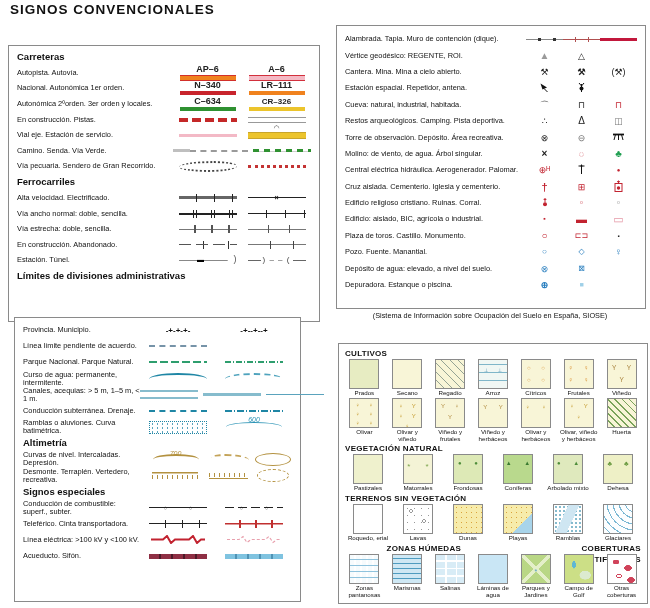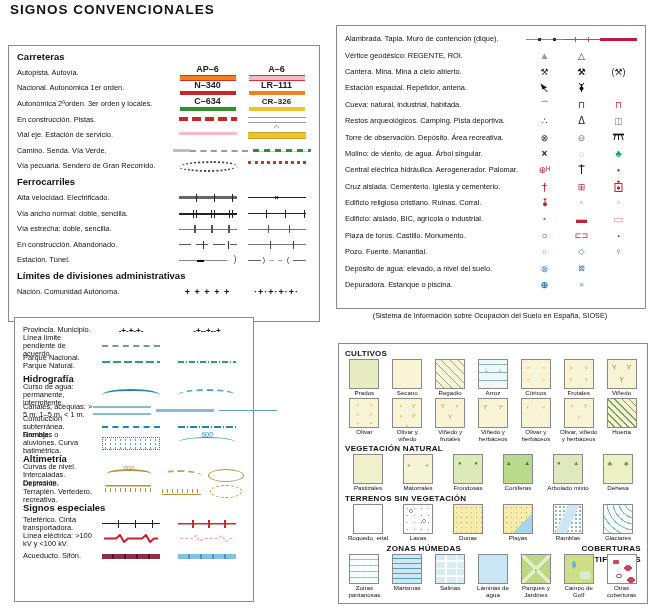--- a/index.html
+++ b/index.html
@@ -1,32 +1,32 @@
 <!DOCTYPE html>
 <html><head>
 <meta charset="utf-8">
 <style>
   html,body{margin:0;padding:0;background:#fff;}
   body{width:650px;height:608px;position:relative;font-family:"Liberation Sans",sans-serif;color:#111;overflow:hidden;}
   .panel{position:absolute;border:1px solid #8a8a8a;box-sizing:border-box;background:#fff;}
   #title-main{position:absolute;left:10px;top:2px;width:310px;font-size:13.5px;font-weight:bold;letter-spacing:1px;}
   #panel-roads{left:8px;top:25px;width:312px;height:277px;padding:3px 8px;margin-top:20px;}
   #panel-symbols{left:336px;top:25px;width:310px;height:284px;padding:5px 8px;}
-  #panel-hydro{left:14px;top:317px;width:240px;height:285px;padding:4px 8px;}
+  #panel-hydro{left:14px;top:317px;width:287px;height:285px;padding:4px 8px;}
   #lc-head{position:absolute;left:330px;top:310px;width:320px;text-align:center;}
   #lc-title{font-size:13px;font-weight:bold;letter-spacing:.5px;}
   #lc-sub{font-size:7.3px;margin-top:1px;}
   #panel-land{left:338px;top:343px;width:310px;height:261px;padding:3px 6px;}
 
   .sec-head{font-size:9.5px;font-weight:bold;height:16px;line-height:16px;}
   .row{display:flex;align-items:center;height:15.6px;}
   #panel-symbols .row{height:16.4px;}
   #panel-hydro .row{height:16.2px;}
   .row .lbl{flex:1;font-size:7.4px;line-height:8px;}
-  .syms{display:flex;align-items:flex-start;}
+  .syms{display:flex;align-items:center;}
   #panel-roads .syms{width:138px;}
   #panel-hydro .syms{width:152px;}
   .cell{flex:1;display:flex;align-items:center;justify-content:center;position:relative;min-width:0;}
   #panel-symbols .cell{flex:none;width:37px;}
   .duo{display:flex;flex:1;gap:5px;align-items:center;}
   .duo>.cell{flex:1;}
 
   .shield{width:56px;text-align:center;}
   .shield .sh-text{font-size:9px;font-weight:bold;line-height:9px;color:#222;}
   .shield .sh-bar{height:4px;margin-top:1px;}
@@ -333,31 +333,20 @@
           </div>
         </div>
         <div class="cell">
           <div class="line rl-tunel">
             <span class="ovl ">) – – (</span>
           </div>
         </div>
       </div>
     </div>
     <div class="sec-head">Límites de divisiones administrativas</div>
-    <div class="row">
-      <div class="lbl">Nación. Comunidad Autónoma.</div>
-      <div class="syms">
-        <div class="cell">
-          <span class="lim">+ + + + +</span>
-        </div>
-        <div class="cell">
-          <span class="lim">·+·+·+·+·</span>
-        </div>
-      </div>
-    </div>
   </div>
 <div id="panel-symbols" class="panel">
     <div class="row">
       <div class="lbl">Alambrada. Tapia. Muro de contención (dique).</div>
       <div class="cell">
         <div class="line ln-alamb"></div>
       </div>
       <div class="cell">
         <div class="line ln-tapia"></div>
       </div>
@@ -599,21 +588,20 @@
       <div class="lbl">Parque Nacional. Parque Natural.</div>
       <div class="syms">
         <div class="cell">
           <div class="line ln-pnac"></div>
         </div>
         <div class="cell">
           <div class="line ln-pnat"></div>
         </div>
       </div>
     </div>
-    <div class="sec-head">Hidrografía</div>
     <div class="row">
       <div class="lbl">Curso de agua: permanente, intermitente.</div>
       <div class="syms">
         <div class="cell">
           <div class="line hy-perm"></div>
         </div>
         <div class="cell">
           <div class="line hy-inter"></div>
         </div>
       </div>
@@ -687,20 +675,35 @@
           <div class="cell">
             <div class="line al-terra"></div>
           </div>
           <div class="cell">
             <div class="line al-vert"></div>
           </div>
         </div>
       </div>
     </div>
     <div class="sec-head">Signos especiales</div>
+    <div class="row">
+      <div class="lbl">Conducción de combustible: superf., subter.</div>
+      <div class="syms">
+        <div class="cell">
+          <div class="line sp-comb-s">
+            <span class="ovl ovl-o">○  ○</span>
+          </div>
+        </div>
+        <div class="cell">
+          <div class="line sp-comb-u">
+            <span class="ovl ovl-o">○  ○</span>
+          </div>
+        </div>
+      </div>
+    </div>
     <div class="row">
       <div class="lbl">Teleférico. Cinta transportadora.</div>
       <div class="syms">
         <div class="cell">
           <div class="line sp-telef"></div>
         </div>
         <div class="cell">
           <div class="line sp-cinta"></div>
         </div>
       </div>

